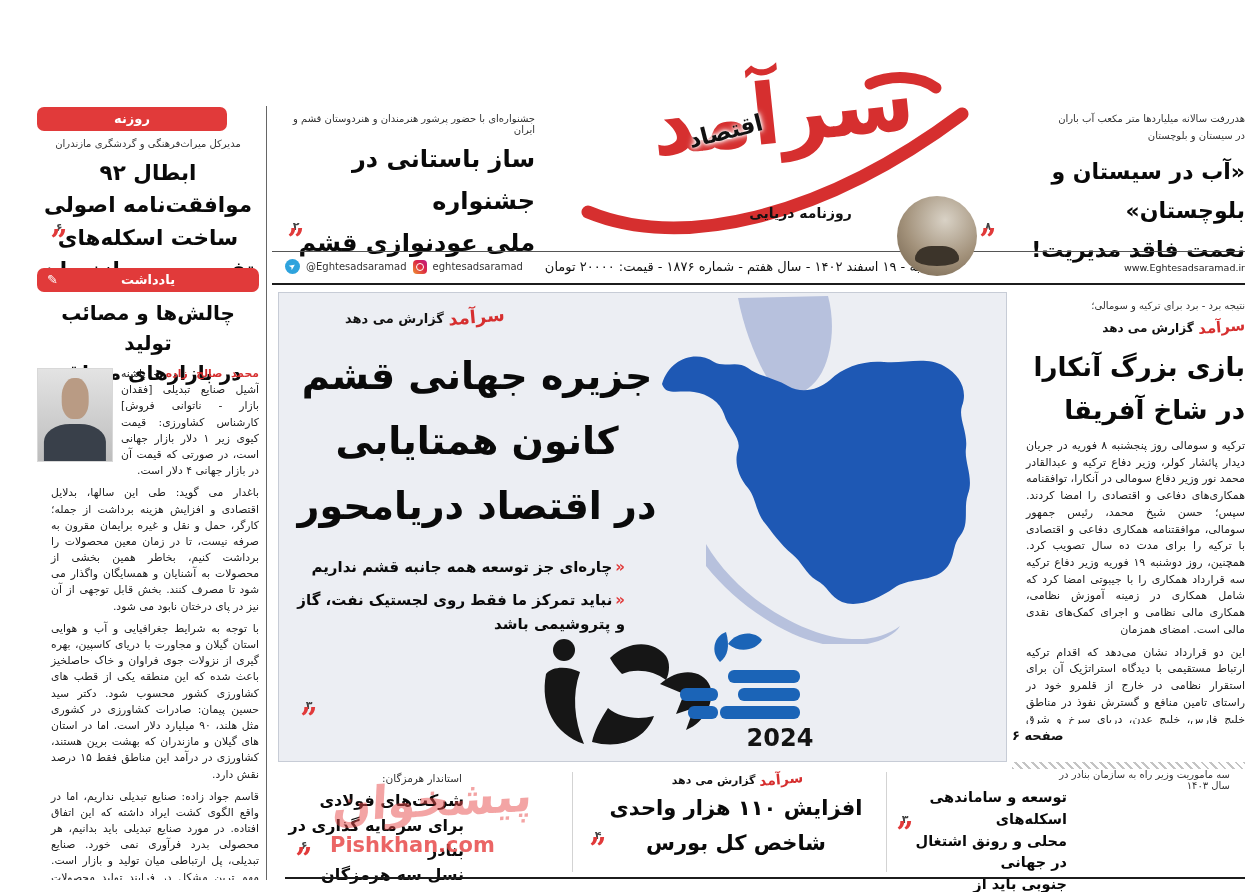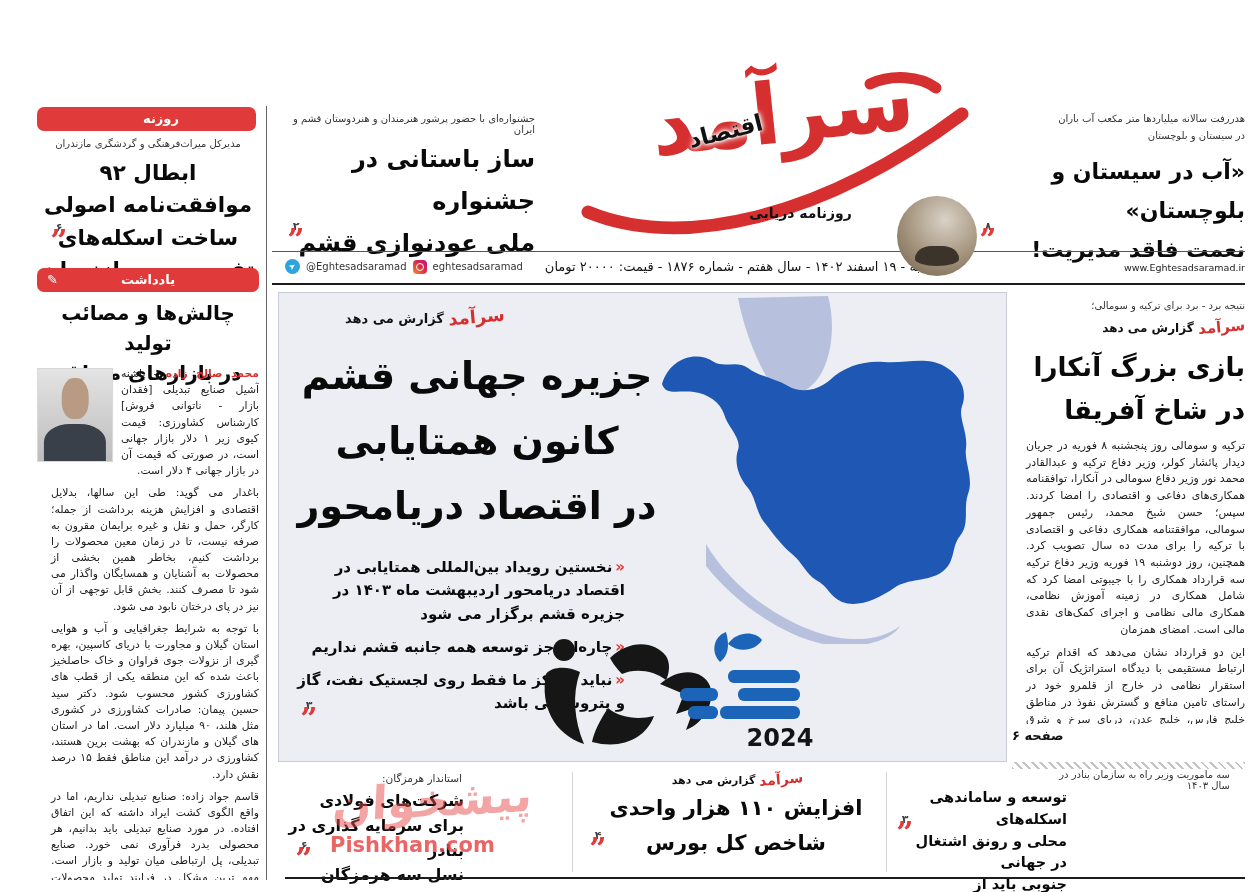--- a/index.html
+++ b/index.html
@@ -66,21 +66,21 @@
   .authorname{color:#d62f2f;font-weight:bold;}
   .note-photo{float:left;width:74px;height:92px;margin:2px 8px 4px 0;}
 </style>
 </head>
 <body>
 
 <div class="page">
 
   <div class="abs vline" style="left:266px;top:106px;width:1px;height:774px;"></div>
 
-  <div class="abs badge" style="left:37px;top:107px;width:190px;padding-left:29px;">
+  <div class="abs badge" style="left:37px;top:107px;width:190px;">
     <span>روزنه</span>
   </div>
   <div class="abs kicker center" style="left:37px;top:138px;width:222px;">مدیرکل میراث‌فرهنگی و گردشگری مازندران</div>
   <div class="abs hl center" style="left:37px;top:157px;width:222px;font-size:21.5px;line-height:1.5;">ابطال ۹۲ موافقت‌نامه اصولی ساخت اسکله‌های تفریحی در مازندران</div>
   <div class="abs pgmark" style="left:46px;top:222px;">
     <span class="n">۶</span>
     <span class="q">”</span>
   </div>
 
   <div class="abs badge" style="left:37px;top:268px;width:222px;">
@@ -158,21 +158,20 @@
     <span>گزارش می دهد</span>
   </div>
 
   <div class="abs center hl" style="left:284px;top:344px;width:386px;font-size:38px;line-height:65px;">
     <div>جزیره جهانی قشم</div>
     <div>کانون همتایابی</div>
     <div>در اقتصاد دریامحور</div>
   </div>
 
   <div class="abs right" style="left:293px;top:556px;width:332px;">
-    <div class="subhead">نخستین رویداد بین‌المللی همتایابی در اقتصاد دریامحور اردیبهشت ماه ۱۴۰۳ در جزیره قشم برگزار می شود</div>
     <div class="subhead">چاره‌ای جز توسعه همه جانبه قشم نداریم</div>
     <div class="subhead">نباید تمرکز ما فقط روی لجستیک نفت، گاز و پتروشیمی باشد</div>
   </div>
   <div class="abs pgmark" style="left:296px;top:700px;">
     <span class="n">۳</span>
     <span class="q">”</span>
   </div>
 
   <svg class="abs" style="left:532px;top:622px;width:300px;height:135px;" viewBox="0 0 300 135">
     <g>

